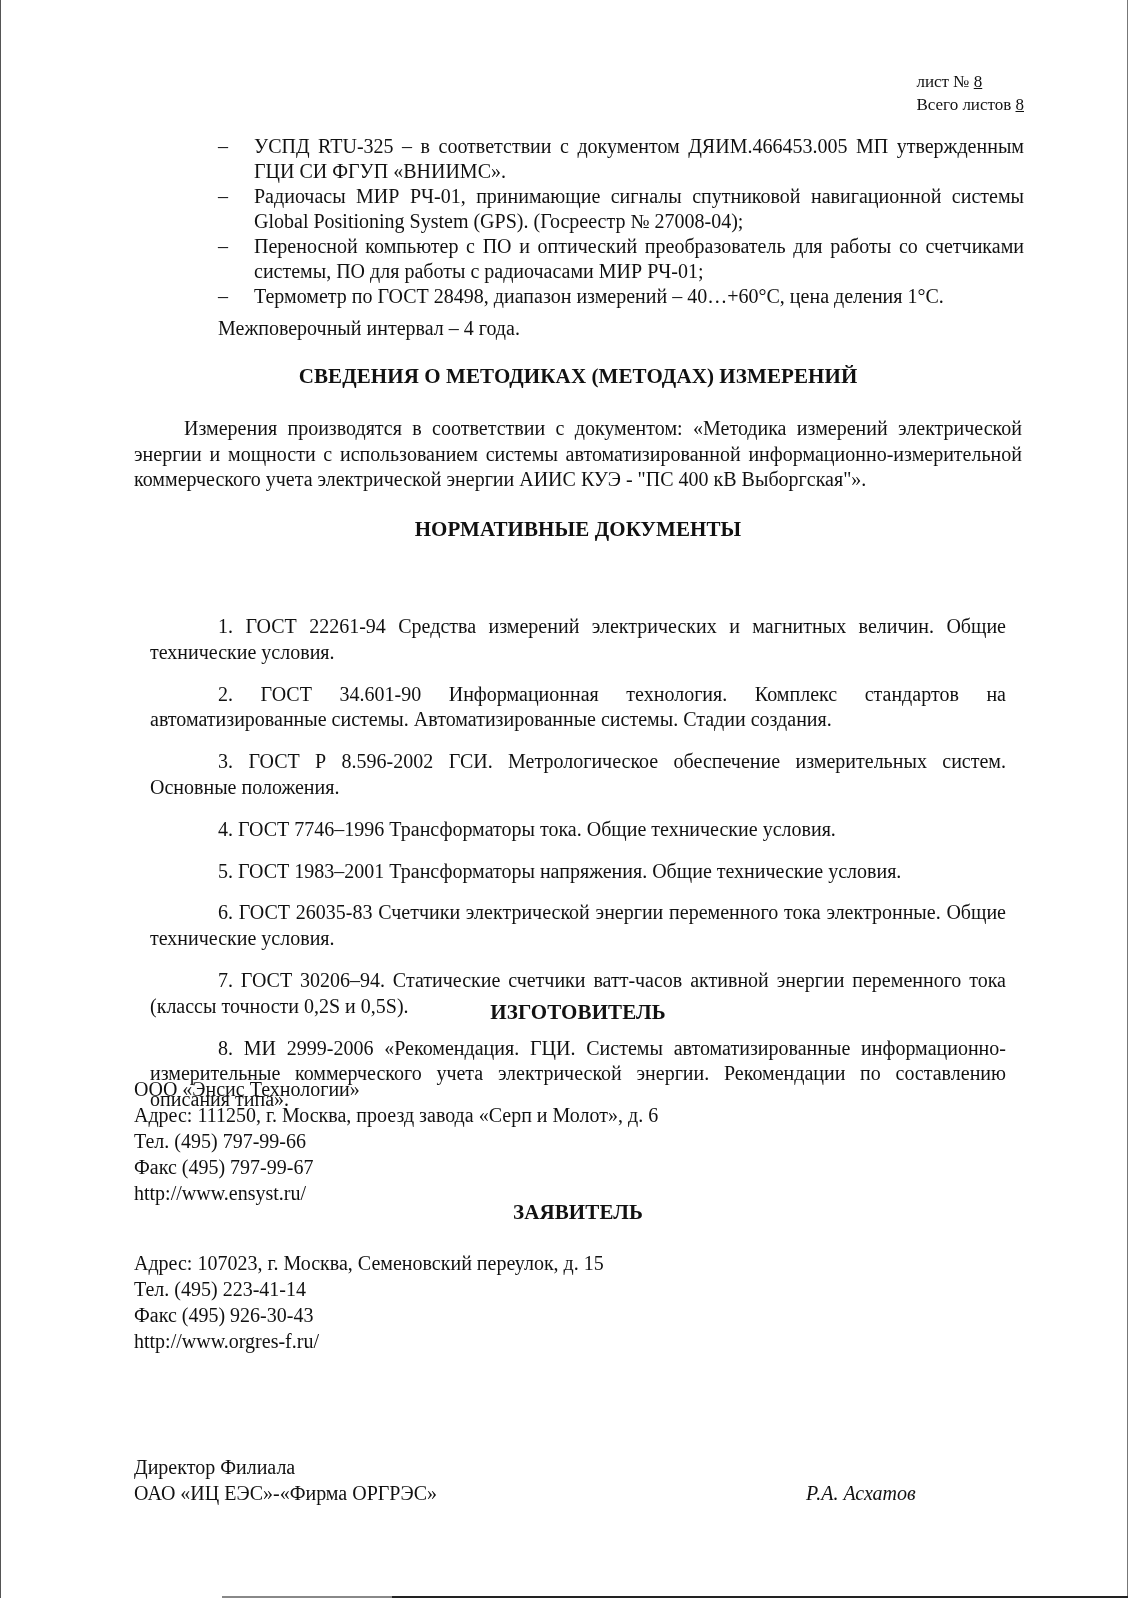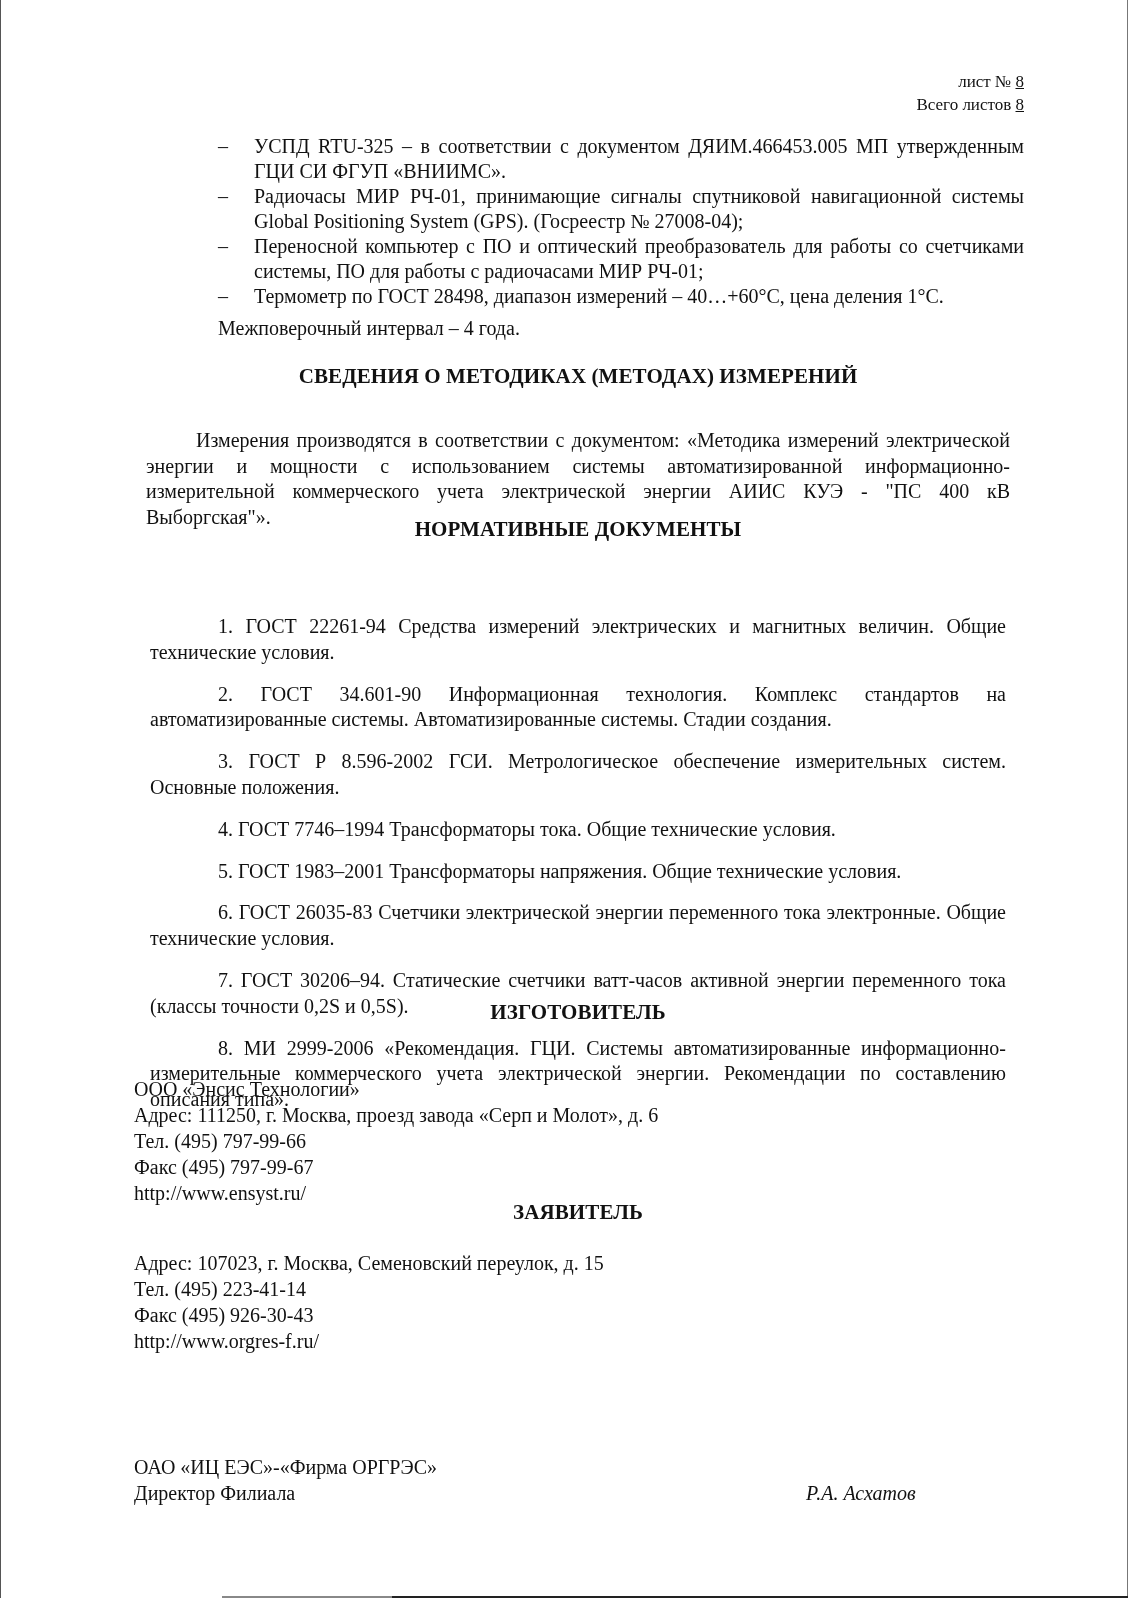--- a/index.html
+++ b/index.html
@@ -43,21 +43,20 @@
     }
     .page {
       position: absolute;
       left: 0; top: 0;
       width: 1128px; height: 1598px;
     }
     .sheet-info {
       position: absolute;
       right: 104px;
       top: 70px;
-      text-align: right;
       font-size: 17px;
       line-height: 23px;
     }
     .sheet-info u { text-decoration: underline; }
 
     .body-text {
       position: absolute;
       left: 134px;
       width: 888px;
       font-size: 20px;
@@ -94,21 +93,21 @@
       position: absolute;
       left: 134px;
       width: 888px;
       text-align: center;
       font-weight: bold;
       font-size: 21px;
       letter-spacing: 0.1px;
     }
     .indent-para {
       text-indent: 50px;
-      margin: 12px;
+      margin: 0;
     }
     .norm-list {
       position: absolute;
       left: 134px;
       top: 598px;
       width: 888px;
       font-size: 20px;
       line-height: 25.8px;
       text-align: justify;
     }
@@ -186,21 +185,21 @@
   <div class="body-text" style="top:416px;">
     <p class="indent-para">Измерения производятся в соответствии с документом: «Методика измерений электрической энергии и мощности с использованием системы автоматизированной информационно-измерительной коммерческого учета электрической энергии АИИС КУЭ - "ПС 400 кВ Выборгская"».</p>
   </div>
 
   <div class="heading" style="top:517px;">НОРМАТИВНЫЕ ДОКУМЕНТЫ</div>
 
   <div class="norm-list">
     <p class="norm-item">1. ГОСТ 22261-94 Средства измерений электрических и магнитных величин. Общие технические условия.</p>
     <p class="norm-item">2. ГОСТ 34.601-90 Информационная технология. Комплекс стандартов на автоматизированные системы. Автоматизированные системы. Стадии создания.</p>
     <p class="norm-item">3. ГОСТ Р 8.596-2002 ГСИ. Метрологическое обеспечение измерительных систем. Основные положения.</p>
-    <p class="norm-item">4. ГОСТ 7746–1994 Трансформаторы тока. Общие технические условия.</p>
+    <p class="norm-item">4. ГОСТ 7746–1996 Трансформаторы тока. Общие технические условия.</p>
     <p class="norm-item">5. ГОСТ 1983–2001 Трансформаторы напряжения. Общие технические условия.</p>
     <p class="norm-item">6. ГОСТ 26035-83 Счетчики электрической энергии переменного тока электронные. Общие технические условия.</p>
     <p class="norm-item">7. ГОСТ 30206–94. Статические счетчики ватт-часов активной энергии переменного тока (классы точности 0,2S и 0,5S).</p>
     <p class="norm-item">8. МИ 2999-2006 «Рекомендация. ГЦИ. Системы автоматизированные информационно-измерительные коммерческого учета электрической энергии. Рекомендации по составлению описания типа».</p>
   </div>
 
   <div class="heading" style="top:1000px;">ИЗГОТОВИТЕЛЬ</div>
 
   <div class="contact-block" style="top:1048px;margin-top:28px;">
     <div>ООО «Энсис Технологии»</div>
@@ -213,19 +212,19 @@
   <div class="heading" style="top:1200px;">ЗАЯВИТЕЛЬ</div>
 
   <div class="contact-block" style="top:1250px;">
     <div>Адрес: 107023, г. Москва, Семеновский переулок, д. 15</div>
     <div>Тел. (495) 223-41-14</div>
     <div>Факс (495) 926-30-43</div>
     <div>http://www.orgres-f.ru/</div>
   </div>
 
   <div class="signature-left">
+    <div>Директор Филиала</div>
     <div>ОАО «ИЦ ЕЭС»-«Фирма ОРГРЭС»</div>
-    <div>Директор Филиала</div>
   </div>
 
   <div class="signature-right">Р.А. Асхатов</div>
 
 </div>
 
 </body></html>

